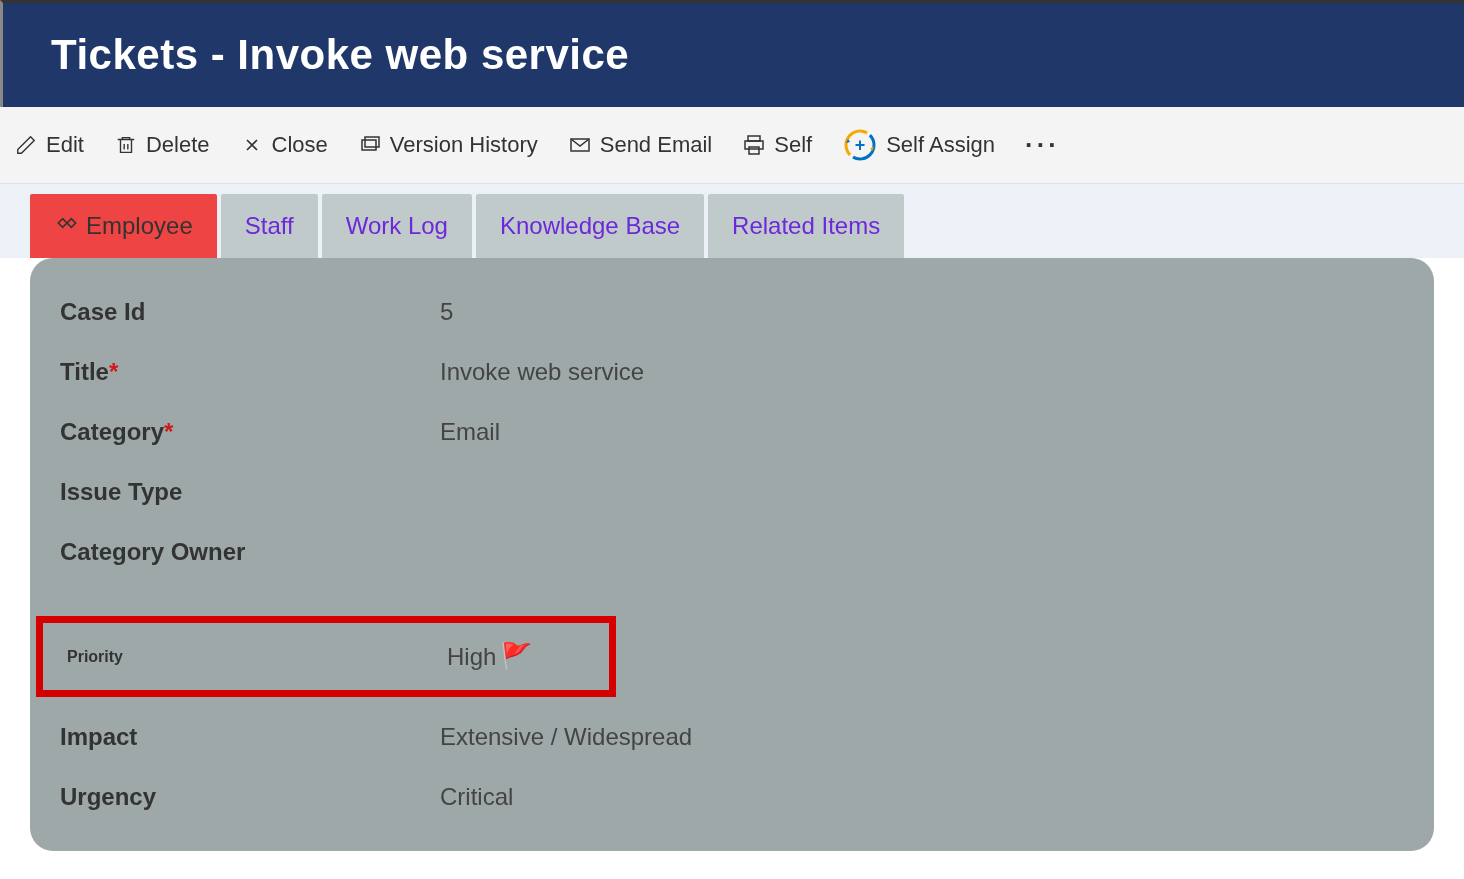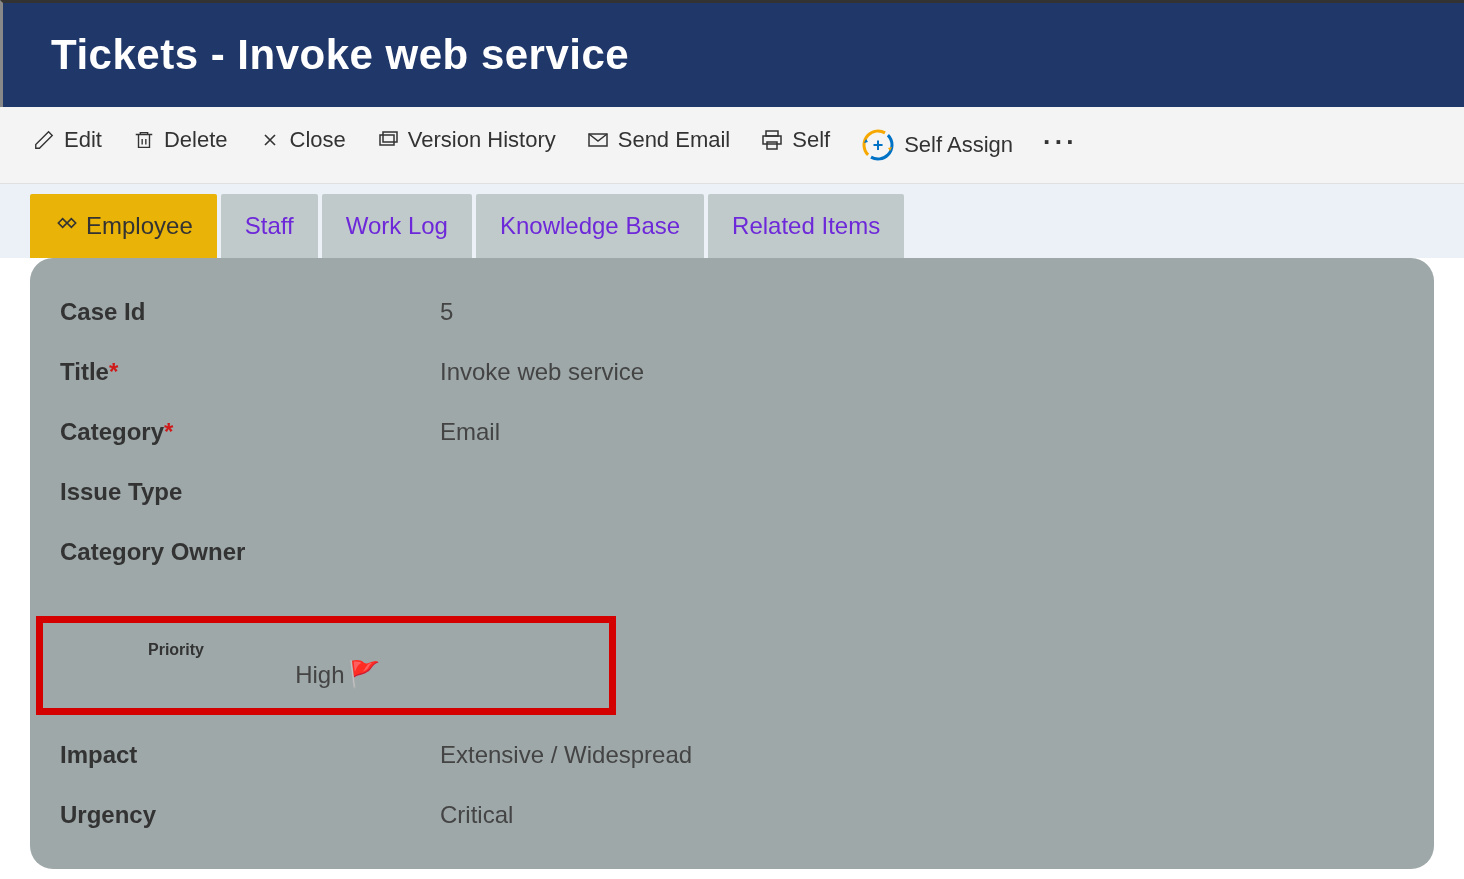--- a/index.html
+++ b/index.html
@@ -20,22 +20,22 @@
       border-left: 3px solid #888;
     }
     .header-title {
       font-size: 42px;
       font-weight: 700;
       letter-spacing: 0.5px;
     }
     .toolbar {
       background: #f4f4f4;
       display: flex;
-      align-items: flex-start;
-      padding: 20px 32px;
+      align-items: center;
+      padding: 20px 14px;
       gap: 30px;
       border-bottom: 1px solid #e0e0e0;
     }
     .toolbar-item {
       display: flex;
       align-items: center;
       gap: 8px;
       font-size: 22px;
       color: #333;
       cursor: pointer;
@@ -70,21 +70,21 @@
       color: #6d28d9;
       cursor: pointer;
       background: #c1cacb;
       display: flex;
       align-items: center;
       gap: 6px;
       border-top-left-radius: 2px;
       border-top-right-radius: 2px;
     }
     .tab.active {
-      background: #eab308;
+      background: #ef4444;
       color: #333;
       font-weight: 400;
     }
     .content {
       background: #9ea8a9;
       padding: 40px 30px;
       margin: 0 30px;
       border-radius: 23px;
     }
     .field-row {
@@ -109,21 +109,20 @@
       cursor: pointer;
     }
     .highlight-box {
       border: 7px solid #d40000;
       padding: 18px 0 18px 24px;
       margin-left: -24px;
       margin-bottom: 26px;
       width: 580px;
       display: flex;
       align-items: center;
-      flex-direction: column;
     }
     .highlight-box .field-label {
       width: 380px;
     }
     .flag-icon {
       margin-left: 4px;
       font-size: 26px;
     }
     .more-icon {
       font-size: 26px;

